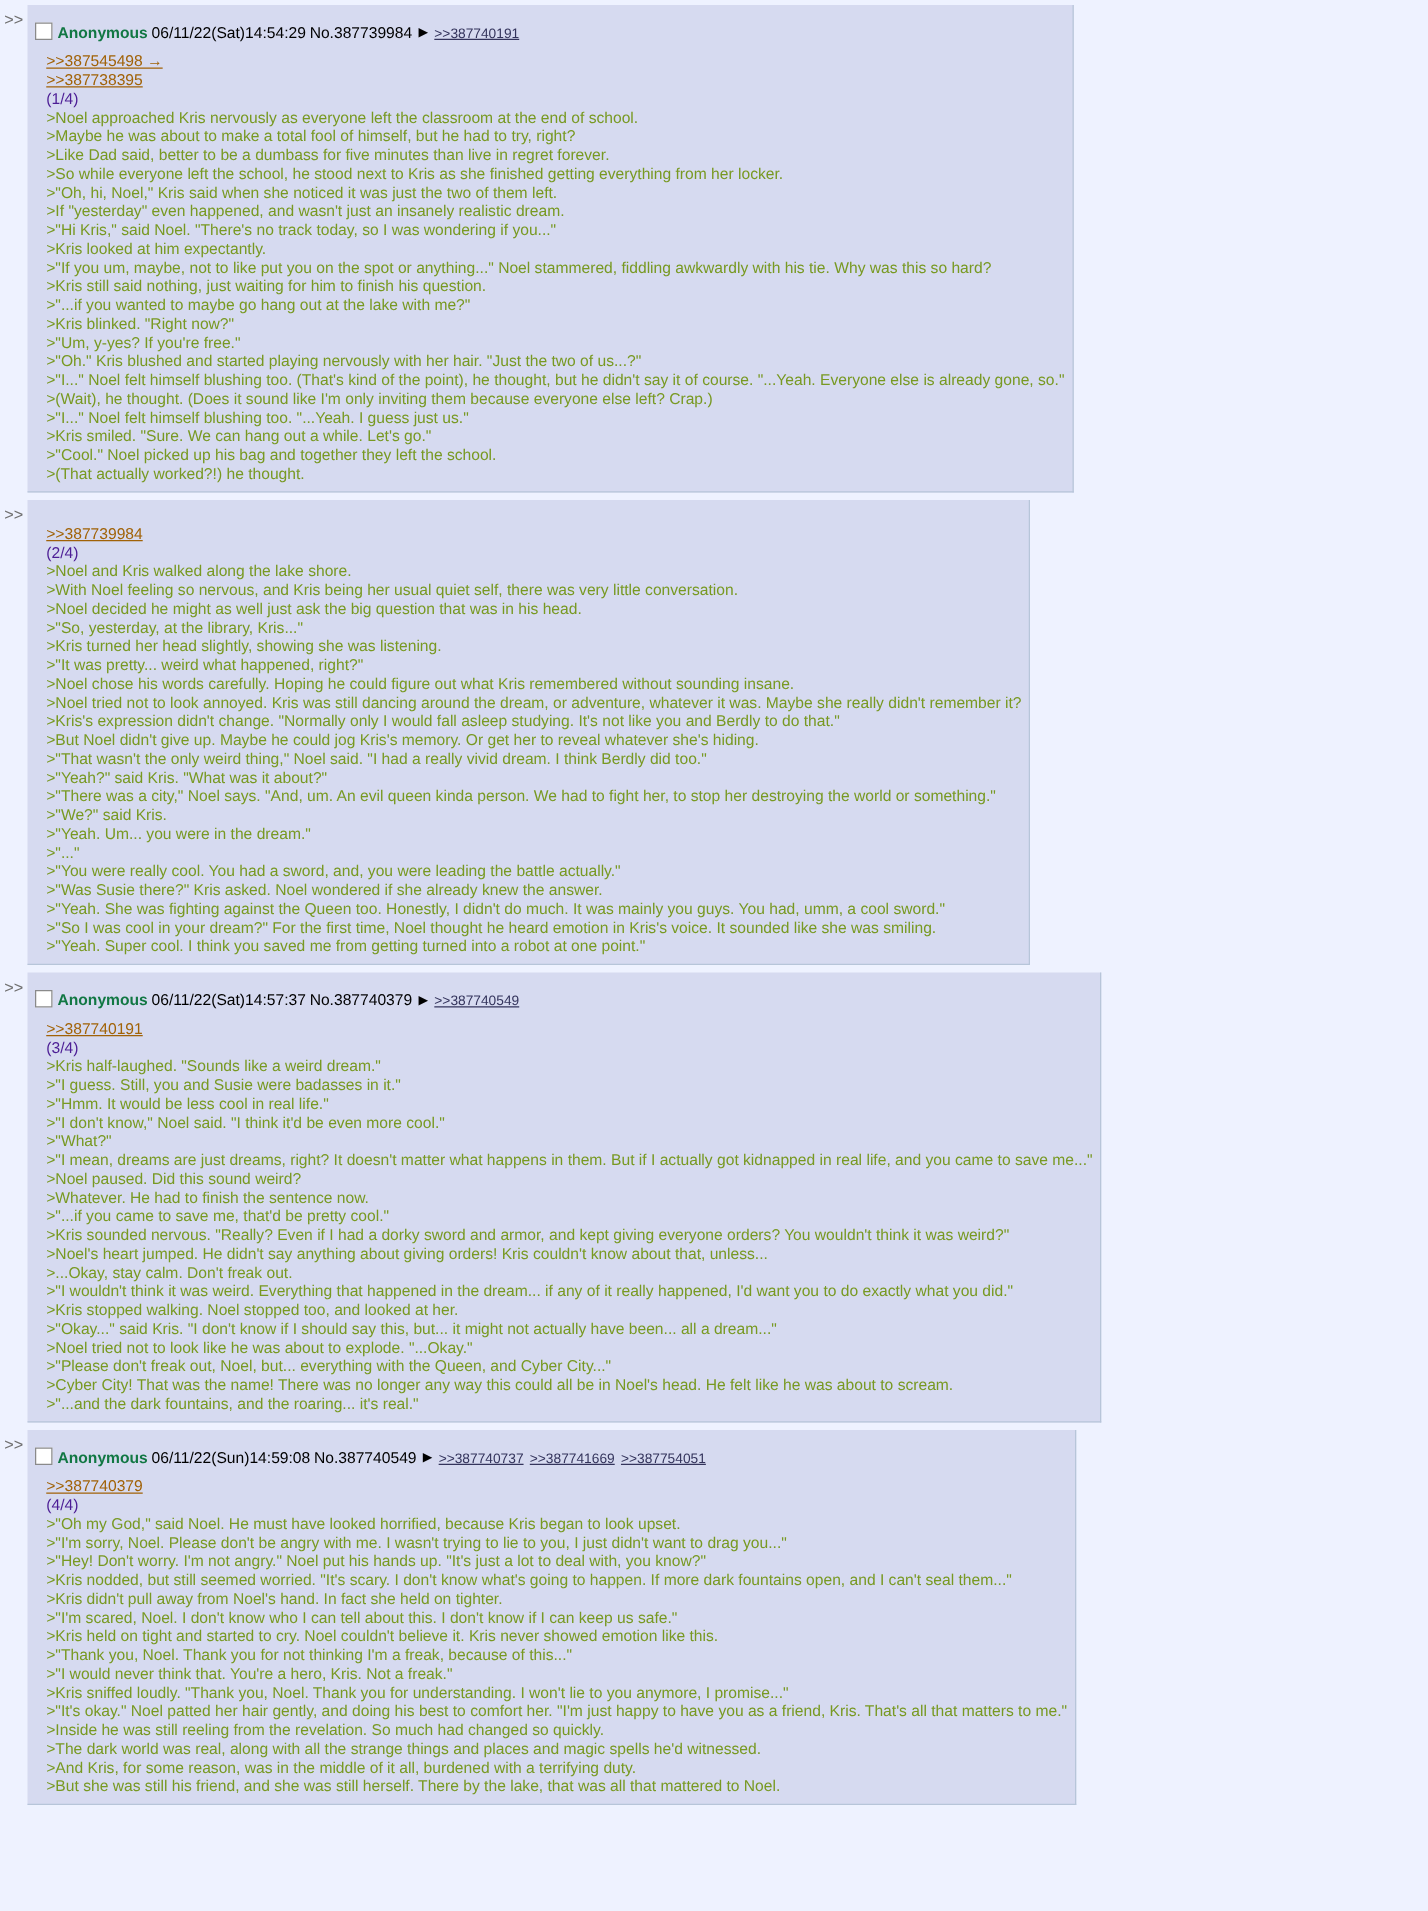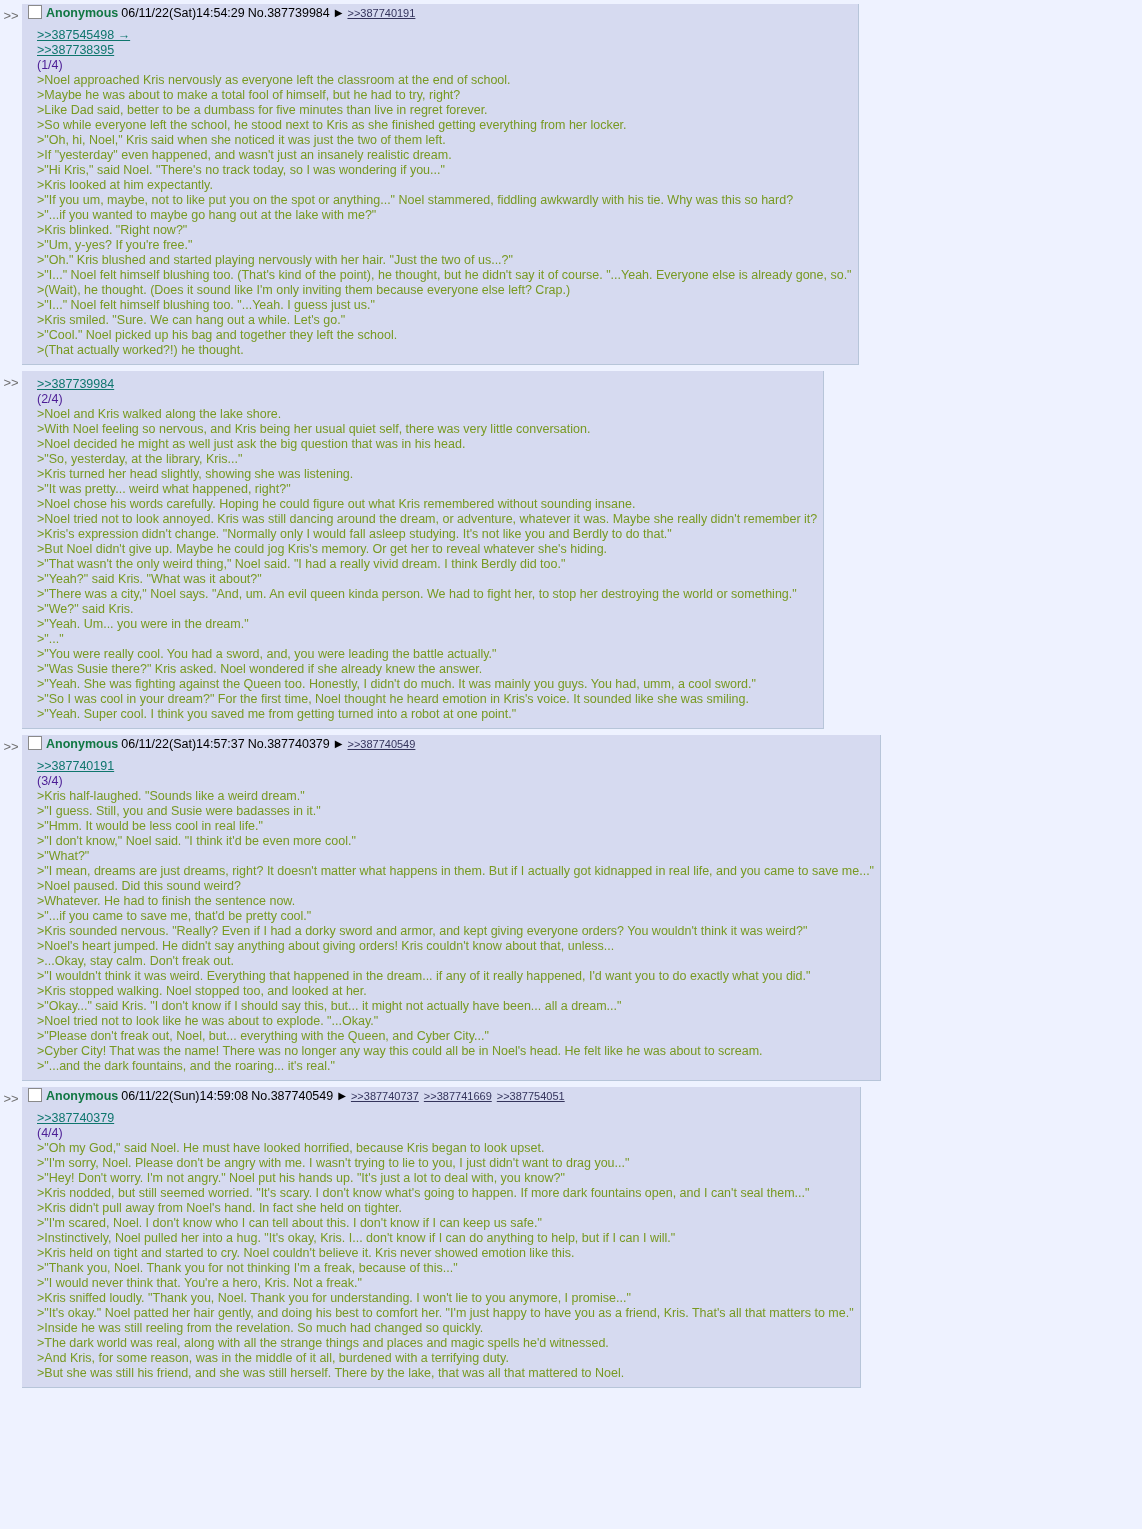--- a/index.html
+++ b/index.html
@@ -28,21 +28,21 @@
     font-size: 13px;
     line-height: 16px;
     padding-top: 4px;
     text-align: center;
     user-select: none;
   }
   .post {
     background: #d6daf0;
     border-right: 1px solid #b7c5d9;
     border-bottom: 1px solid #b7c5d9;
-    padding: 0 6px 6px 6px;
+    padding: 14px 6px 6px 6px;
     display: inline-block;
   }
   .post-header {
     line-height: 17px;
     white-space: nowrap;
     font-size: 12.5px;
   }
   .post-checkbox {
     width: 12px;
     height: 12px;
@@ -74,21 +74,21 @@
     color: #34345c;
     font-size: 11px;
     text-decoration: underline;
     margin-left: 5px;
   }
   .post-body {
     margin: 6px 0 0 9px;
     line-height: 15px;
   }
   .quotelink {
-    color: #0f766e;
+    color: #a16207;
     text-decoration: underline;
     display: block;
     line-height: 15px;
   }
   .partnum {
     color: #4c1d95;
     line-height: 15px;
   }
   .greentext {
     color: #789922;
@@ -110,20 +110,21 @@
           <div class="partnum">(1/4)</div>
           <div class="greentext">&gt;Noel approached Kris nervously as everyone left the classroom at the end of school.</div>
           <div class="greentext">&gt;Maybe he was about to make a total fool of himself, but he had to try, right?</div>
           <div class="greentext">&gt;Like Dad said, better to be a dumbass for five minutes than live in regret forever.</div>
           <div class="greentext">&gt;So while everyone left the school, he stood next to Kris as she finished getting everything from her locker.</div>
           <div class="greentext">&gt;"Oh, hi, Noel," Kris said when she noticed it was just the two of them left.</div>
           <div class="greentext">&gt;If "yesterday" even happened, and wasn't just an insanely realistic dream.</div>
           <div class="greentext">&gt;"Hi Kris," said Noel. "There's no track today, so I was wondering if you..."</div>
           <div class="greentext">&gt;Kris looked at him expectantly.</div>
           <div class="greentext">&gt;"If you um, maybe, not to like put you on the spot or anything..." Noel stammered, fiddling awkwardly with his tie. Why was this so hard?</div>
+          <div class="greentext">&gt;Kris still said nothing, just waiting for him to finish his question.</div>
           <div class="greentext">&gt;"...if you wanted to maybe go hang out at the lake with me?"</div>
           <div class="greentext">&gt;Kris blinked. "Right now?"</div>
           <div class="greentext">&gt;"Um, y-yes? If you're free."</div>
           <div class="greentext">&gt;"Oh." Kris blushed and started playing nervously with her hair. "Just the two of us...?"</div>
           <div class="greentext">&gt;"I..." Noel felt himself blushing too. (That's kind of the point), he thought, but he didn't say it of course. "...Yeah. Everyone else is already gone, so."</div>
           <div class="greentext">&gt;(Wait), he thought. (Does it sound like I'm only inviting them because everyone else left? Crap.)</div>
           <div class="greentext">&gt;"I..." Noel felt himself blushing too. "...Yeah. I guess just us."</div>
           <div class="greentext">&gt;Kris smiled. "Sure. We can hang out a while. Let's go."</div>
           <div class="greentext">&gt;"Cool." Noel picked up his bag and together they left the school.</div>
           <div class="greentext">&gt;(That actually worked?!) he thought.</div>
@@ -195,21 +196,20 @@
         <div class="post-header"><span class="post-checkbox"></span><span class="name">Anonymous</span><span class="datetime">06/11/22(Sun)14:59:08</span><span class="postno">No.387740549</span><span class="triangle">▶</span><span class="backlink">&gt;&gt;387740737</span><span class="backlink">&gt;&gt;387741669</span><span class="backlink">&gt;&gt;387754051</span></div>
         <div class="post-body">
           <a class="quotelink">&gt;&gt;387740379</a>
           <div class="partnum">(4/4)</div>
           <div class="greentext">&gt;"Oh my God," said Noel. He must have looked horrified, because Kris began to look upset.</div>
           <div class="greentext">&gt;"I'm sorry, Noel. Please don't be angry with me. I wasn't trying to lie to you, I just didn't want to drag you..."</div>
           <div class="greentext">&gt;"Hey! Don't worry. I'm not angry." Noel put his hands up. "It's just a lot to deal with, you know?"</div>
           <div class="greentext">&gt;Kris nodded, but still seemed worried. "It's scary. I don't know what's going to happen. If more dark fountains open, and I can't seal them..."</div>
           <div class="greentext">&gt;Kris didn't pull away from Noel's hand. In fact she held on tighter.</div>
           <div class="greentext">&gt;"I'm scared, Noel. I don't know who I can tell about this. I don't know if I can keep us safe."</div>
-          <div class="greentext">&gt;Instinctively, Noel pulled her into a hug. "It's okay, Kris. I... don't know if I can do anything to help, but if I can I will."</div>
           <div class="greentext">&gt;Kris held on tight and started to cry. Noel couldn't believe it. Kris never showed emotion like this.</div>
           <div class="greentext">&gt;"Thank you, Noel. Thank you for not thinking I'm a freak, because of this..."</div>
           <div class="greentext">&gt;"I would never think that. You're a hero, Kris. Not a freak."</div>
           <div class="greentext">&gt;Kris sniffed loudly. "Thank you, Noel. Thank you for understanding. I won't lie to you anymore, I promise..."</div>
           <div class="greentext">&gt;"It's okay." Noel patted her hair gently, and doing his best to comfort her. "I'm just happy to have you as a friend, Kris. That's all that matters to me."</div>
           <div class="greentext">&gt;Inside he was still reeling from the revelation. So much had changed so quickly.</div>
           <div class="greentext">&gt;The dark world was real, along with all the strange things and places and magic spells he'd witnessed.</div>
           <div class="greentext">&gt;And Kris, for some reason, was in the middle of it all, burdened with a terrifying duty.</div>
           <div class="greentext">&gt;But she was still his friend, and she was still herself. There by the lake, that was all that mattered to Noel.</div>
         </div>

